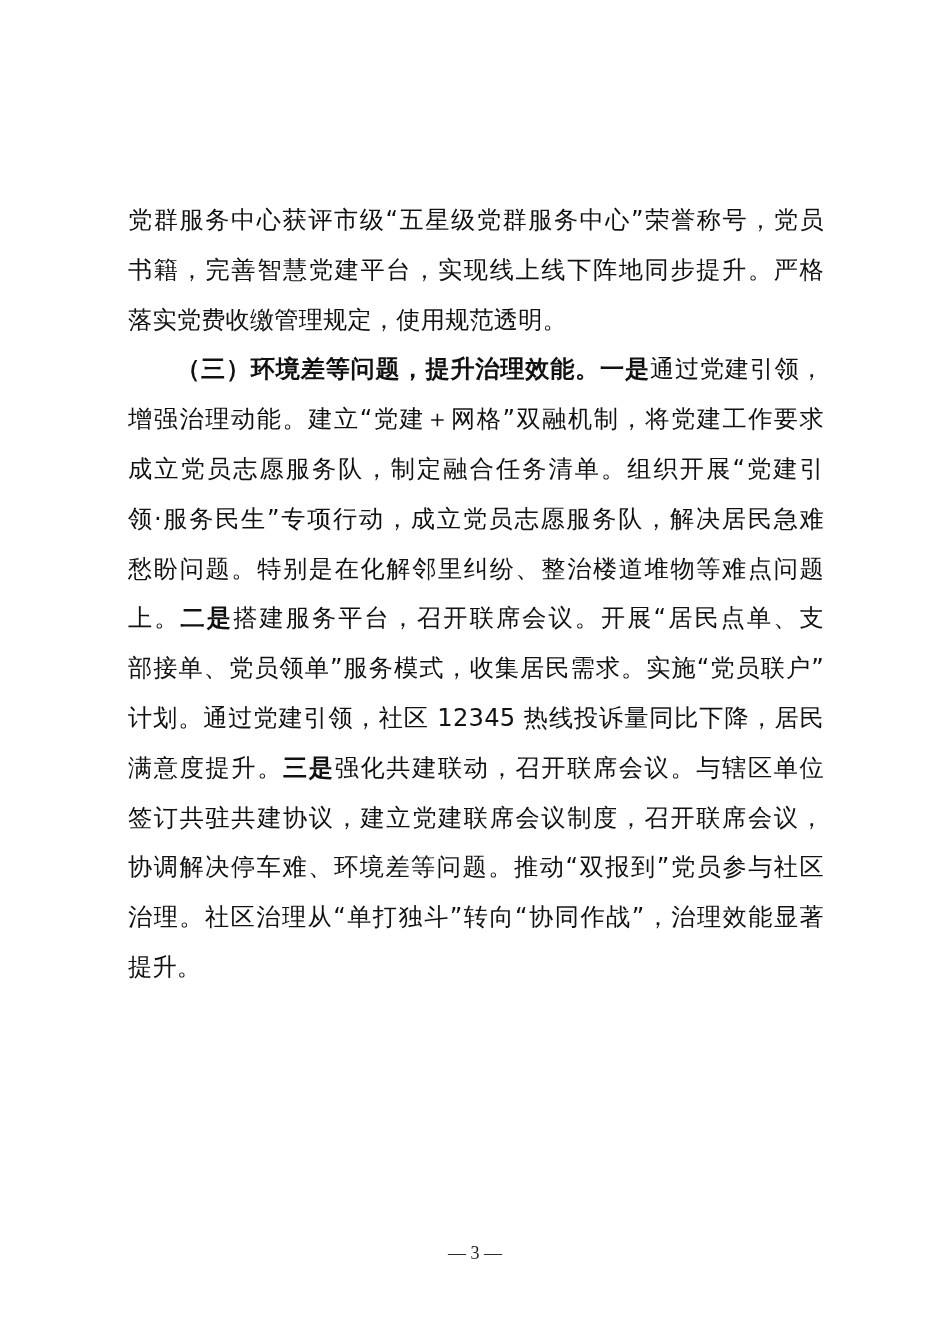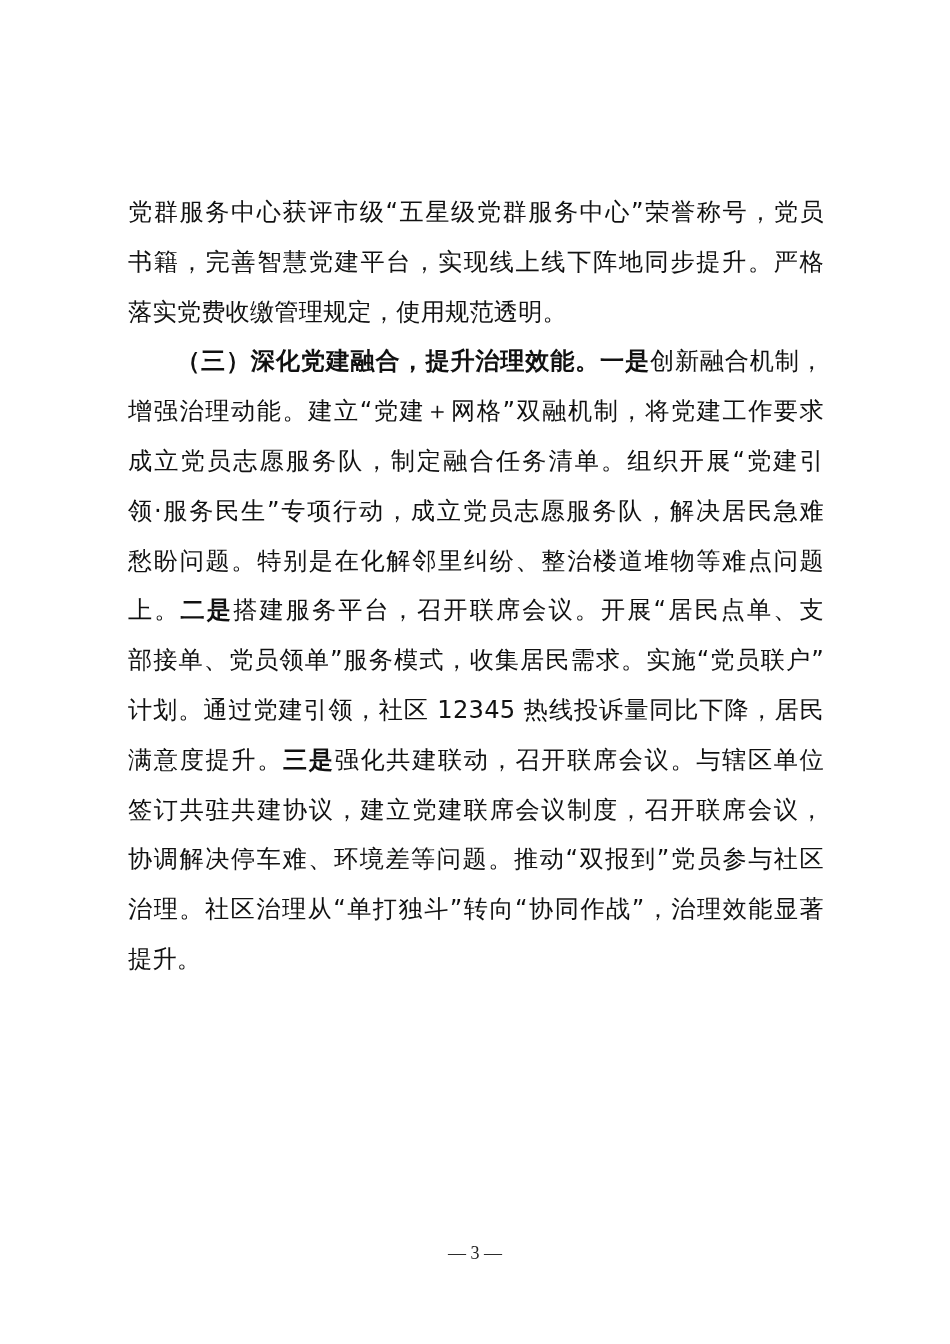--- a/index.html
+++ b/index.html
@@ -1,19 +1,19 @@
 <!DOCTYPE html>
 <html><head>
   <meta charset="utf-8">
   <style>
     html, body { margin: 0; padding: 0; background: #ffffff; }
     body { width: 950px; height: 1344px; position: relative; overflow: hidden;
            font-family: "DejaVu Sans", "Liberation Sans", sans-serif; color: #111; }
     .page { position: absolute; left: 0; top: 0; width: 950px; height: 1344px; background: #fff; }
-    .content { position: absolute; left: 128px; top: 188px; width: 696px; }
+    .content { position: absolute; left: 128px; top: 196px; width: 696px; }
     .line { height: 49.8px; line-height: 49.8px; font-size: 24.2px; white-space: nowrap;
             letter-spacing: 0.2px; }
     .line.just { text-align: justify; text-align-last: justify; }
     .indent { padding-left: 48px; }
     b { font-weight: bold; }
     .footer { position: absolute; top: 1243px; left: 0; width: 950px; text-align: center;
               font-family: "Liberation Serif", "DejaVu Serif", serif; font-size: 18px; color: #222; }
   </style>
 </head>
 <body>
@@ -22,21 +22,21 @@
   <div class="content">
 
     <div>
       <div class="line just">党群服务中心获评市级“五星级党群服务中心”荣誉称号，党员</div>
       <div class="line just">书籍，完善智慧党建平台，实现线上线下阵地同步提升。严格</div>
       <div class="line">落实党费收缴管理规定，使用规范透明。</div>
     </div>
 
     <div>
       <div class="line just indent">
-        <b>（三）深化党建融合，提升治理效能。</b><b>一是</b><span>创新融合机制，</span>
+        <b>（三）环境差等问题，提升治理效能。</b><b>一是</b><span>通过党建引领，</span>
       </div>
       <div class="line just">增强治理动能。建立“党建＋网格”双融机制，将党建工作要求</div>
       <div class="line just">成立党员志愿服务队，制定融合任务清单。组织开展“党建引</div>
       <div class="line just">领·服务民生”专项行动，成立党员志愿服务队，解决居民急难</div>
       <div class="line just">愁盼问题。特别是在化解邻里纠纷、整治楼道堆物等难点问题</div>
       <div class="line just">
         <span>上。</span><b>二是</b><span>搭建服务平台，召开联席会议。开展“居民点单、支</span>
       </div>
       <div class="line just">部接单、党员领单”服务模式，收集居民需求。实施“党员联户”</div>
       <div class="line just">计划。通过党建引领，社区 12345 热线投诉量同比下降，居民</div>

